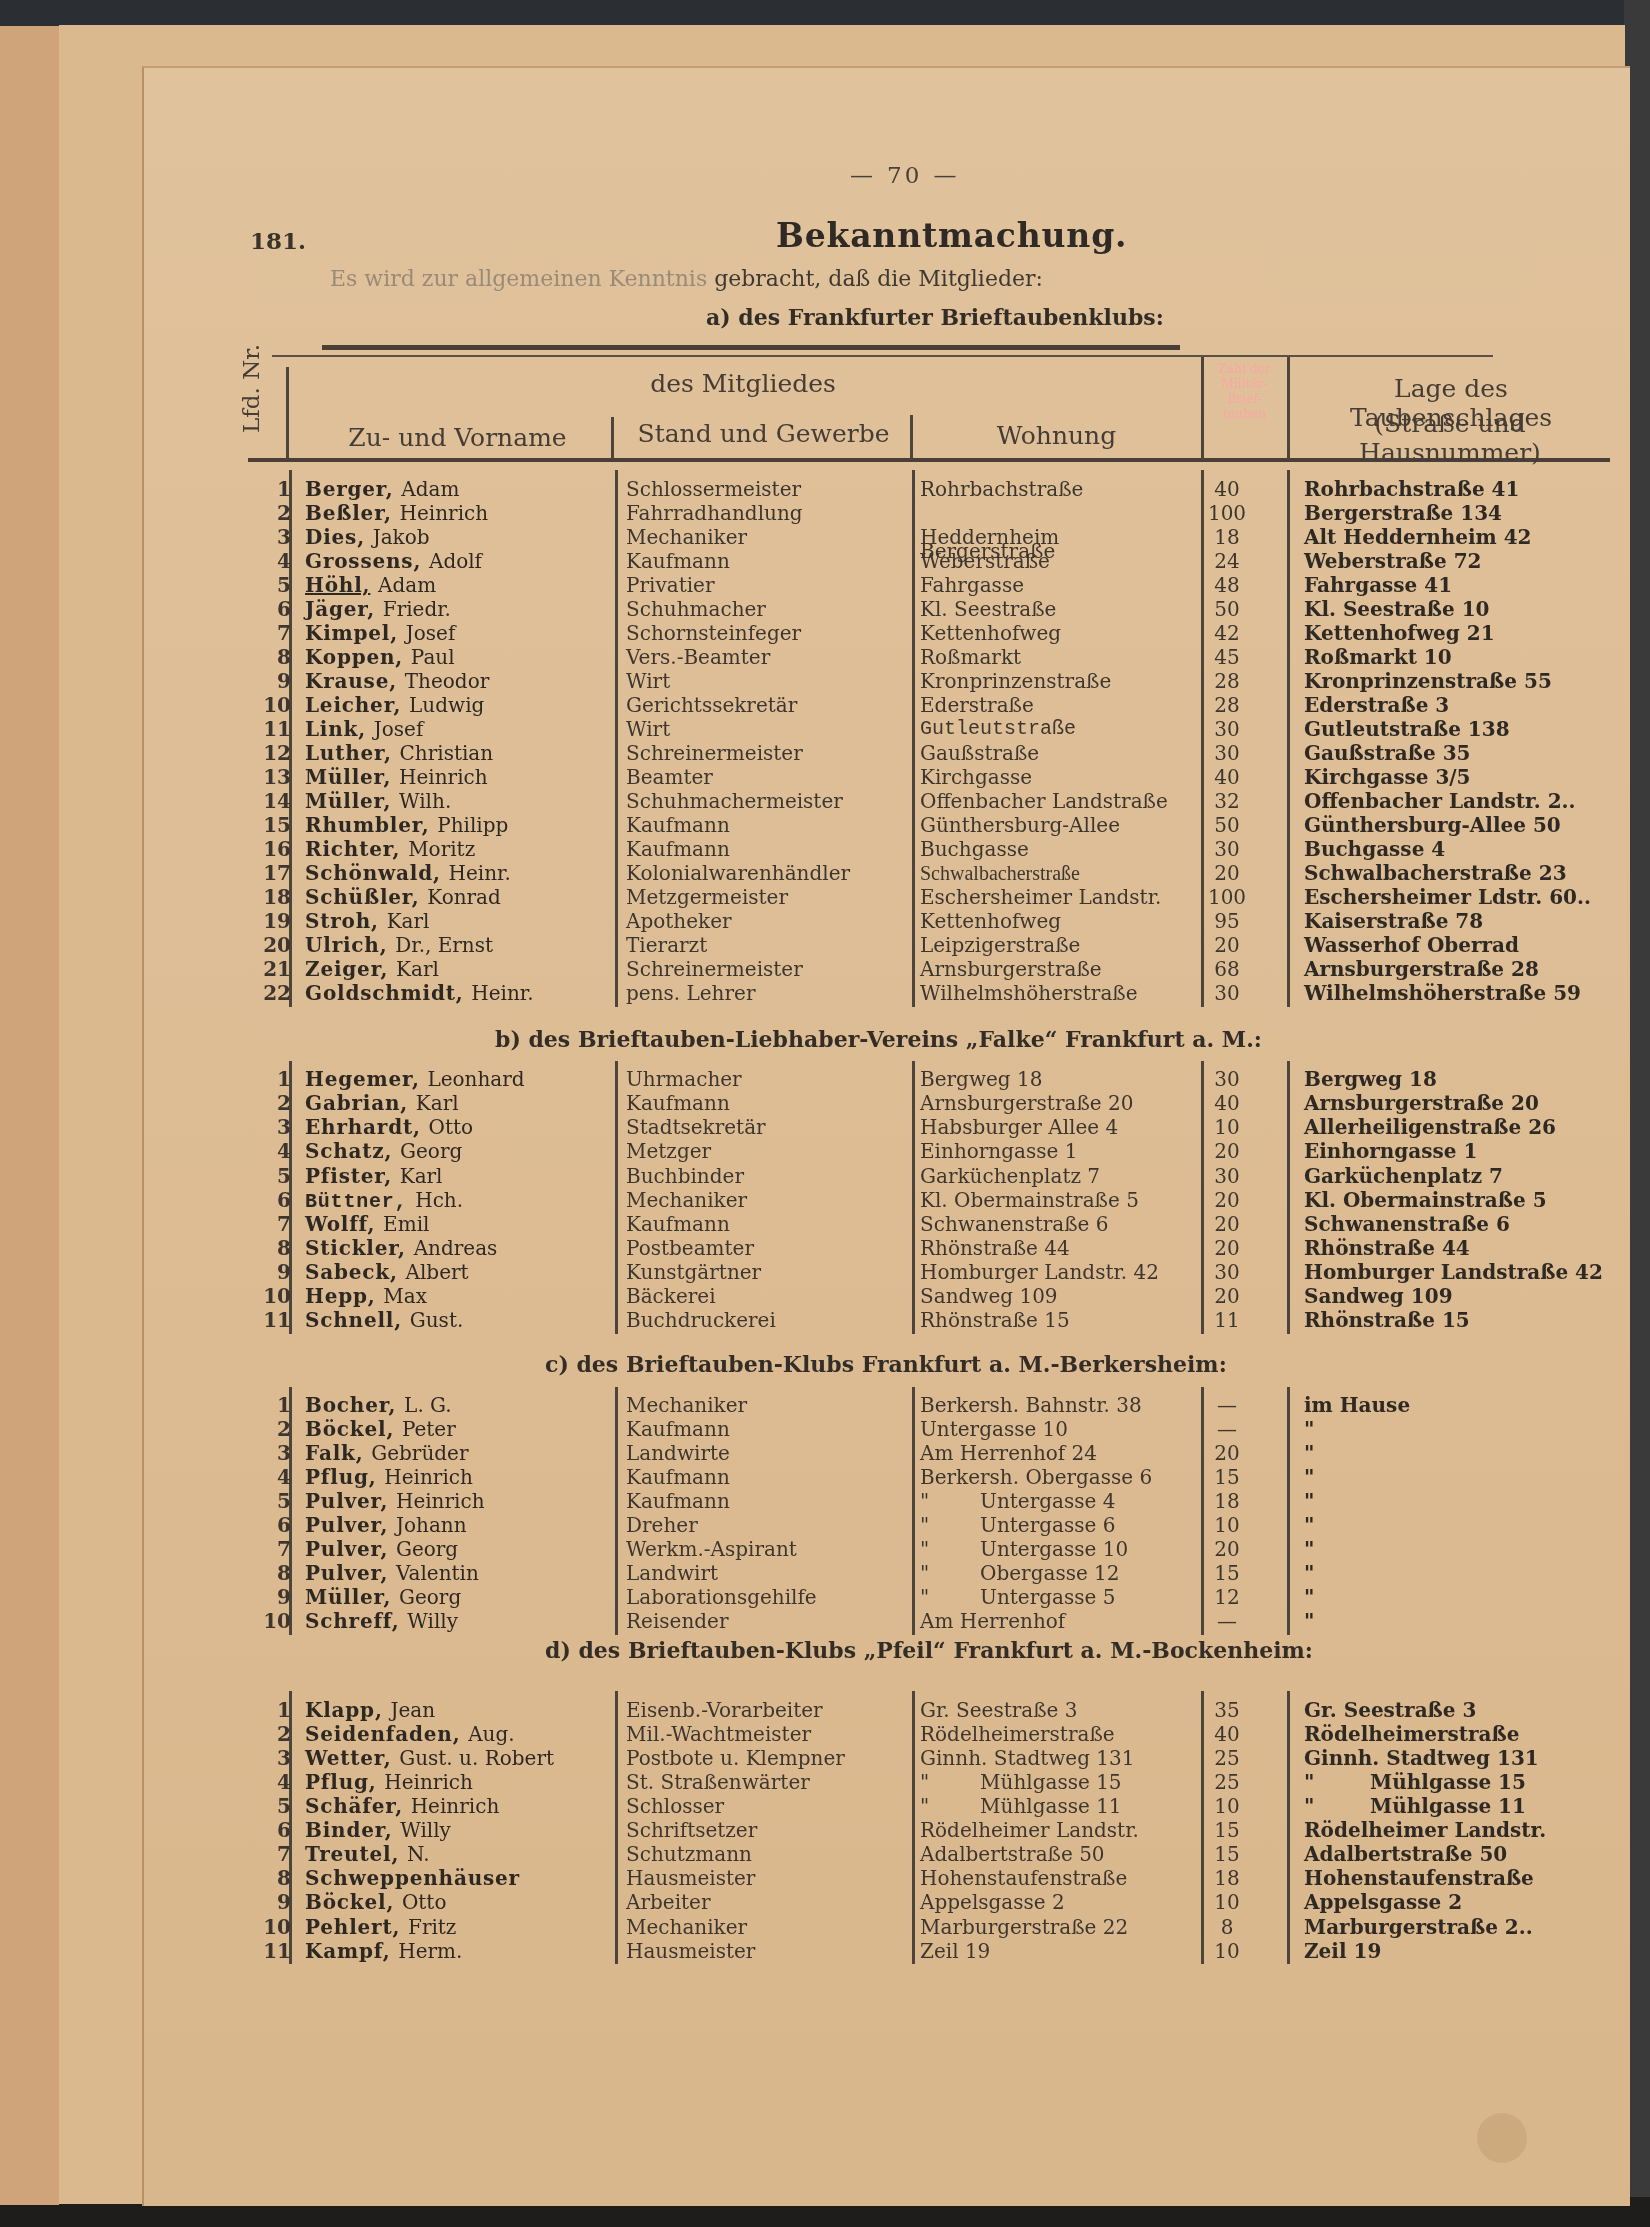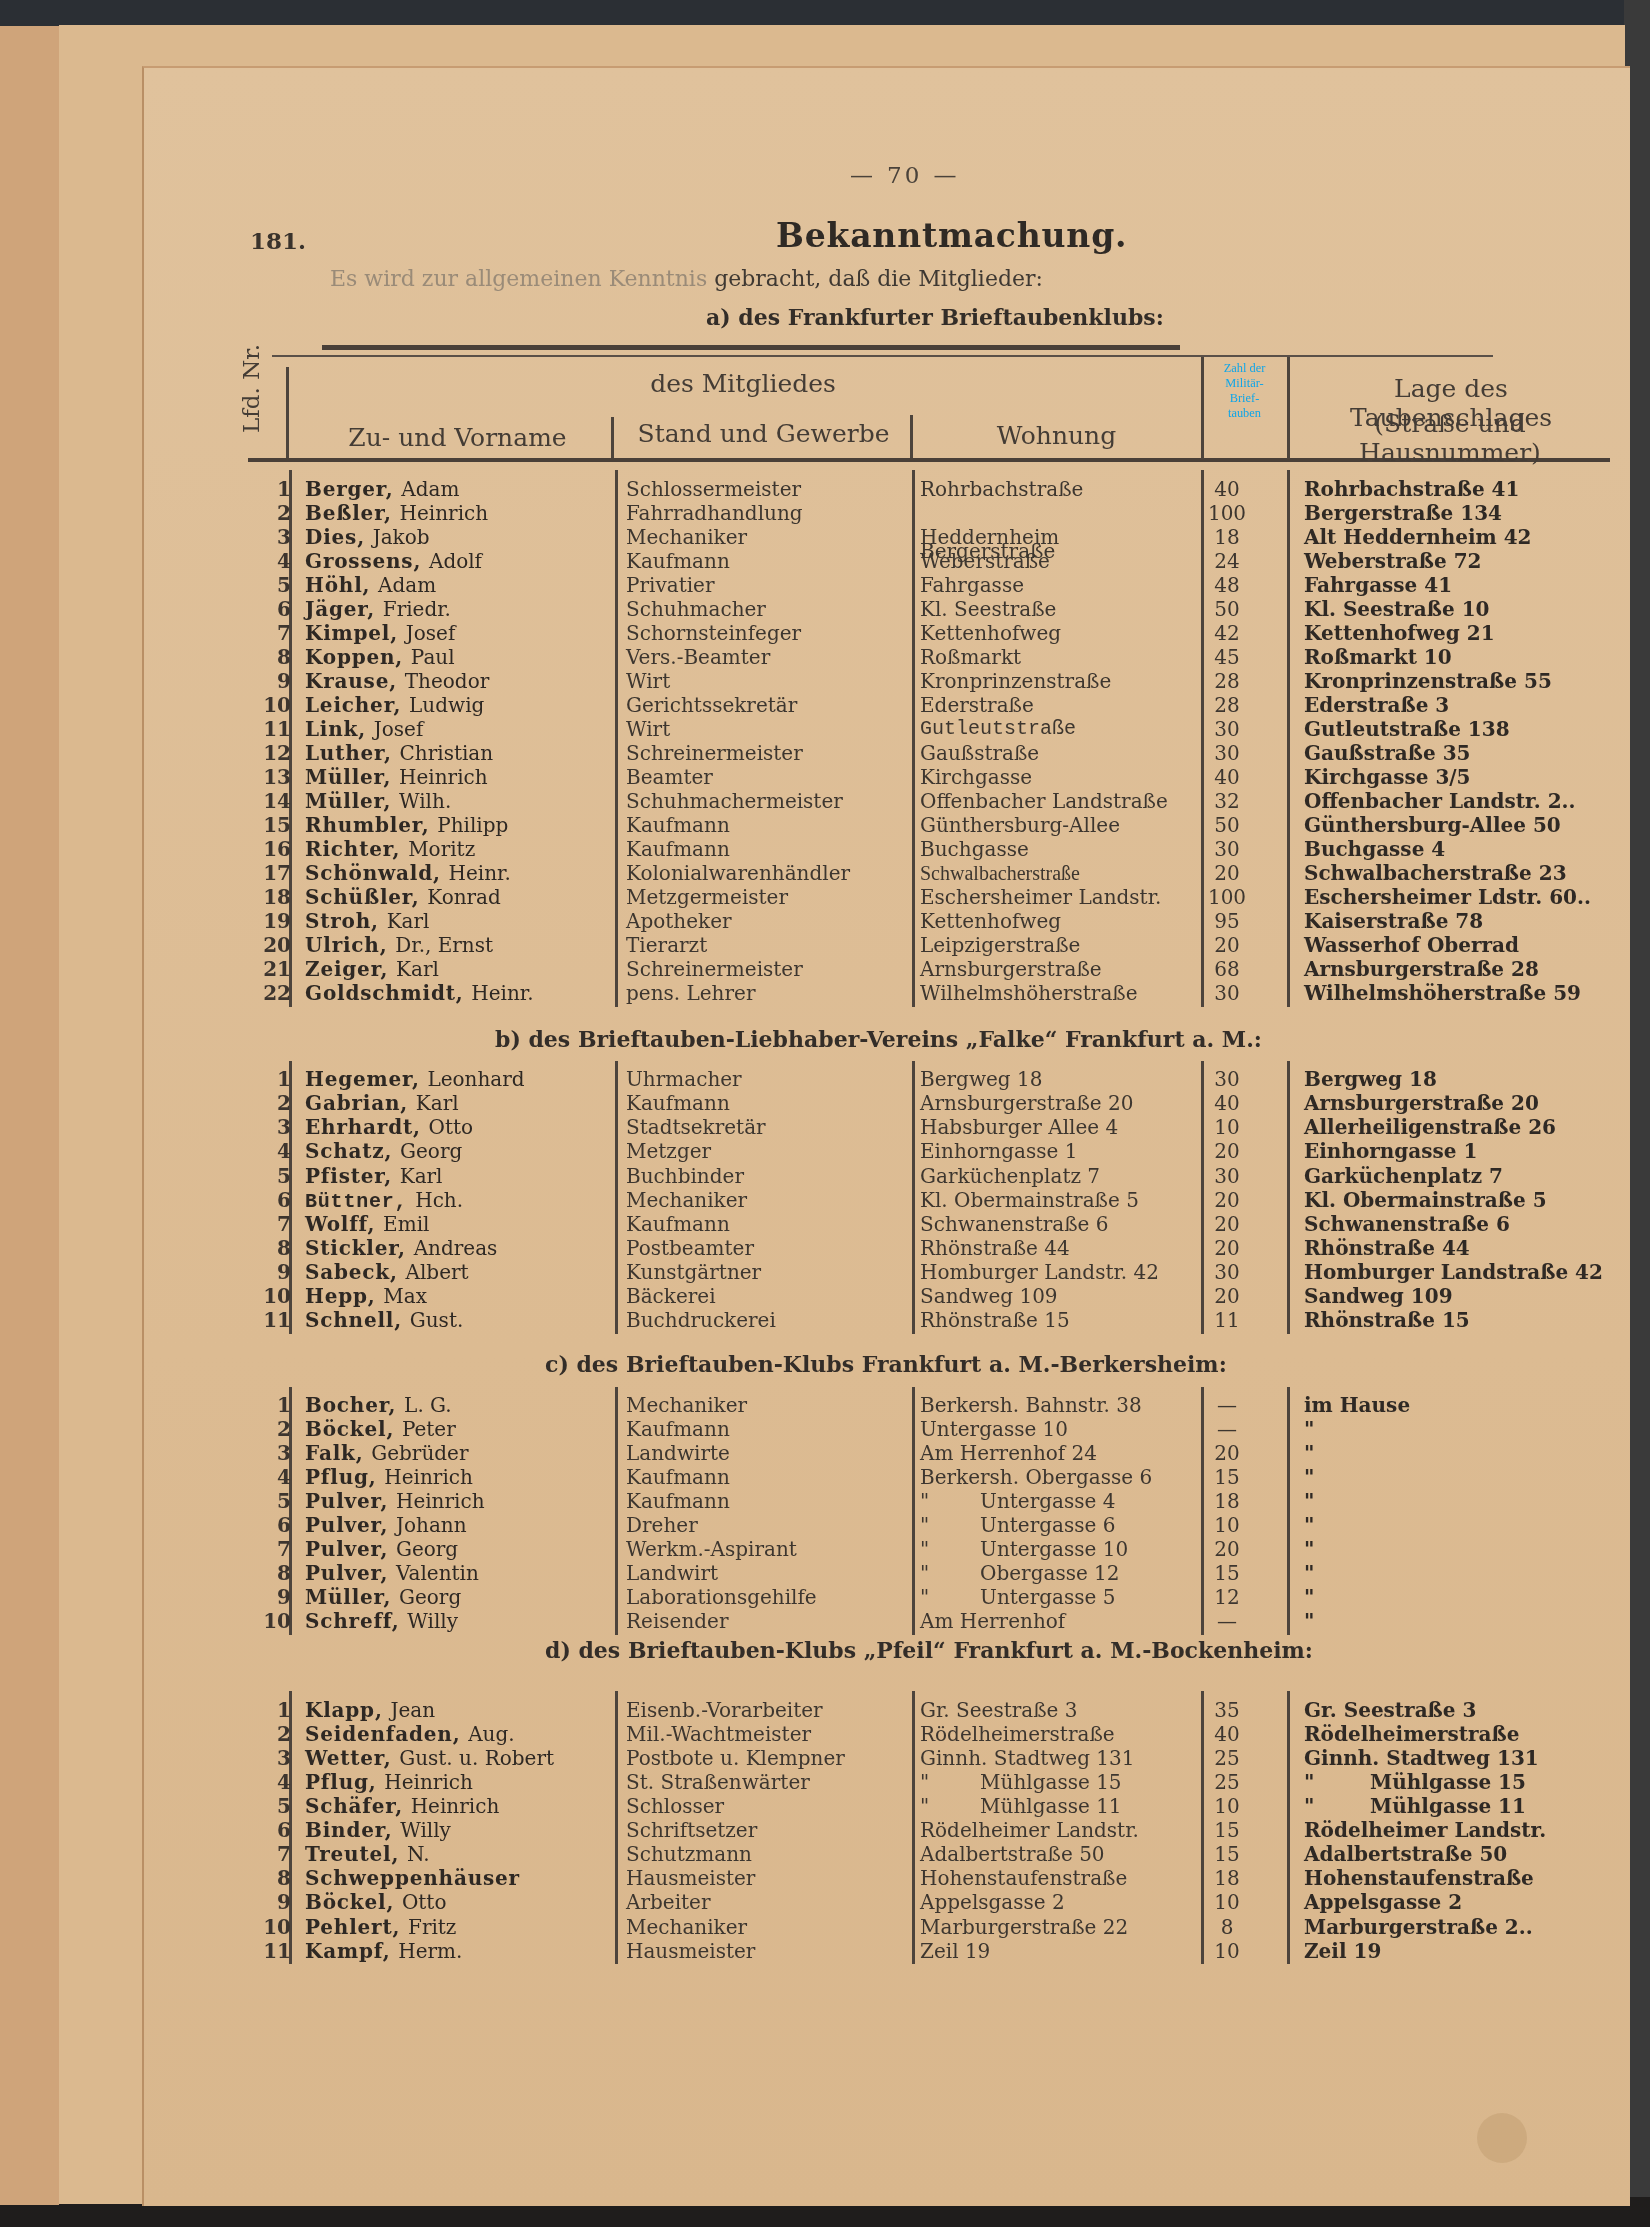--- a/index.html
+++ b/index.html
@@ -30,21 +30,21 @@
   .item-no { position:absolute; left:250px; top:227px; font-size:23px; font-weight:bold; color:#3a332c; }
   .title { position:absolute; left:776px; top:216px; font-size:33px; font-weight:bold; color:#2f2a25; letter-spacing:0.8px; font-family:"DejaVu Serif", serif; }
   .intro { position:absolute; left:330px; top:266px; font-size:22px; color:#3e3832; }
   .intro .faded { color:#9a8b78; }
   .section-a-title { position:absolute; left:706px; top:304px; font-size:22px; font-weight:bold; color:#332d28; }
 
   .rule-thick { position:absolute; height:5px; background:#4a4038; }
   .rule-thin { position:absolute; height:1.7px; background:#5a5048; }
 
   .hdr-text { position:absolute; font-size:25px; color:#443c35; text-align:center; }
-  .hdr-small { position:absolute; font-size:12.4px; color:#0ea5e9; text-align:center; line-height:15px;font-family:Liberation Serif, serif; }
+  .hdr-small { position:absolute; font-size:12.4px; color:#fca5a5; text-align:center; line-height:15px; }
   .hdr-rotated {
     position:absolute; left:238px; top:433px; font-size:23px; color:#443c35;
     transform: rotate(-90deg); transform-origin: left top; white-space:nowrap;
   }
 
   .vline { position:absolute; width:2.5px; background:#4d443c; }
 
   .section-title { position:absolute; font-size:22px; font-weight:bold; color:#332d28; white-space:nowrap; }
 
   .row { position:absolute; left:0; width:1651px; height:24px; font-size:20px; line-height:24px; white-space:nowrap; }
@@ -136,21 +136,21 @@
     <div class="row" style="top: 549px;">
       <span class="c-no">4</span>
       <span class="c-name"><span style="position: static;">Grossens,</span> <span class="first" style="position: static; text-align: right;">Adolf</span></span>
       <span class="c-trade">Kaufmann</span>
       <span class="c-home" style="white-space: pre;">Weberstraße</span>
       <span class="c-count">24</span>
       <span class="c-loft" style="white-space: pre;">Weberstraße 72</span>
     </div>
     <div class="row" style="top: 573px;">
       <span class="c-no">5</span>
-      <span class="c-name"><span style="position: static;">Höhl,</span> <span class="first" style="position: static;">Adam</span></span>
+      <span class="c-name"><span style="position: static; text-decoration: underline;">Höhl,</span> <span class="first" style="position: static;">Adam</span></span>
       <span class="c-trade">Privatier</span>
       <span class="c-home" style="white-space: pre;">Fahrgasse</span>
       <span class="c-count">48</span>
       <span class="c-loft" style="white-space: pre;">Fahrgasse 41</span>
     </div>
     <div class="row" style="top: 597px;">
       <span class="c-no">6</span>
       <span class="c-name"><span style="position: static;">Jäger,</span> <span class="first" style="position: static;">Friedr.</span></span>
       <span class="c-trade">Schuhmacher</span>
       <span class="c-home" style="white-space: pre;">Kl. Seestraße</span>

